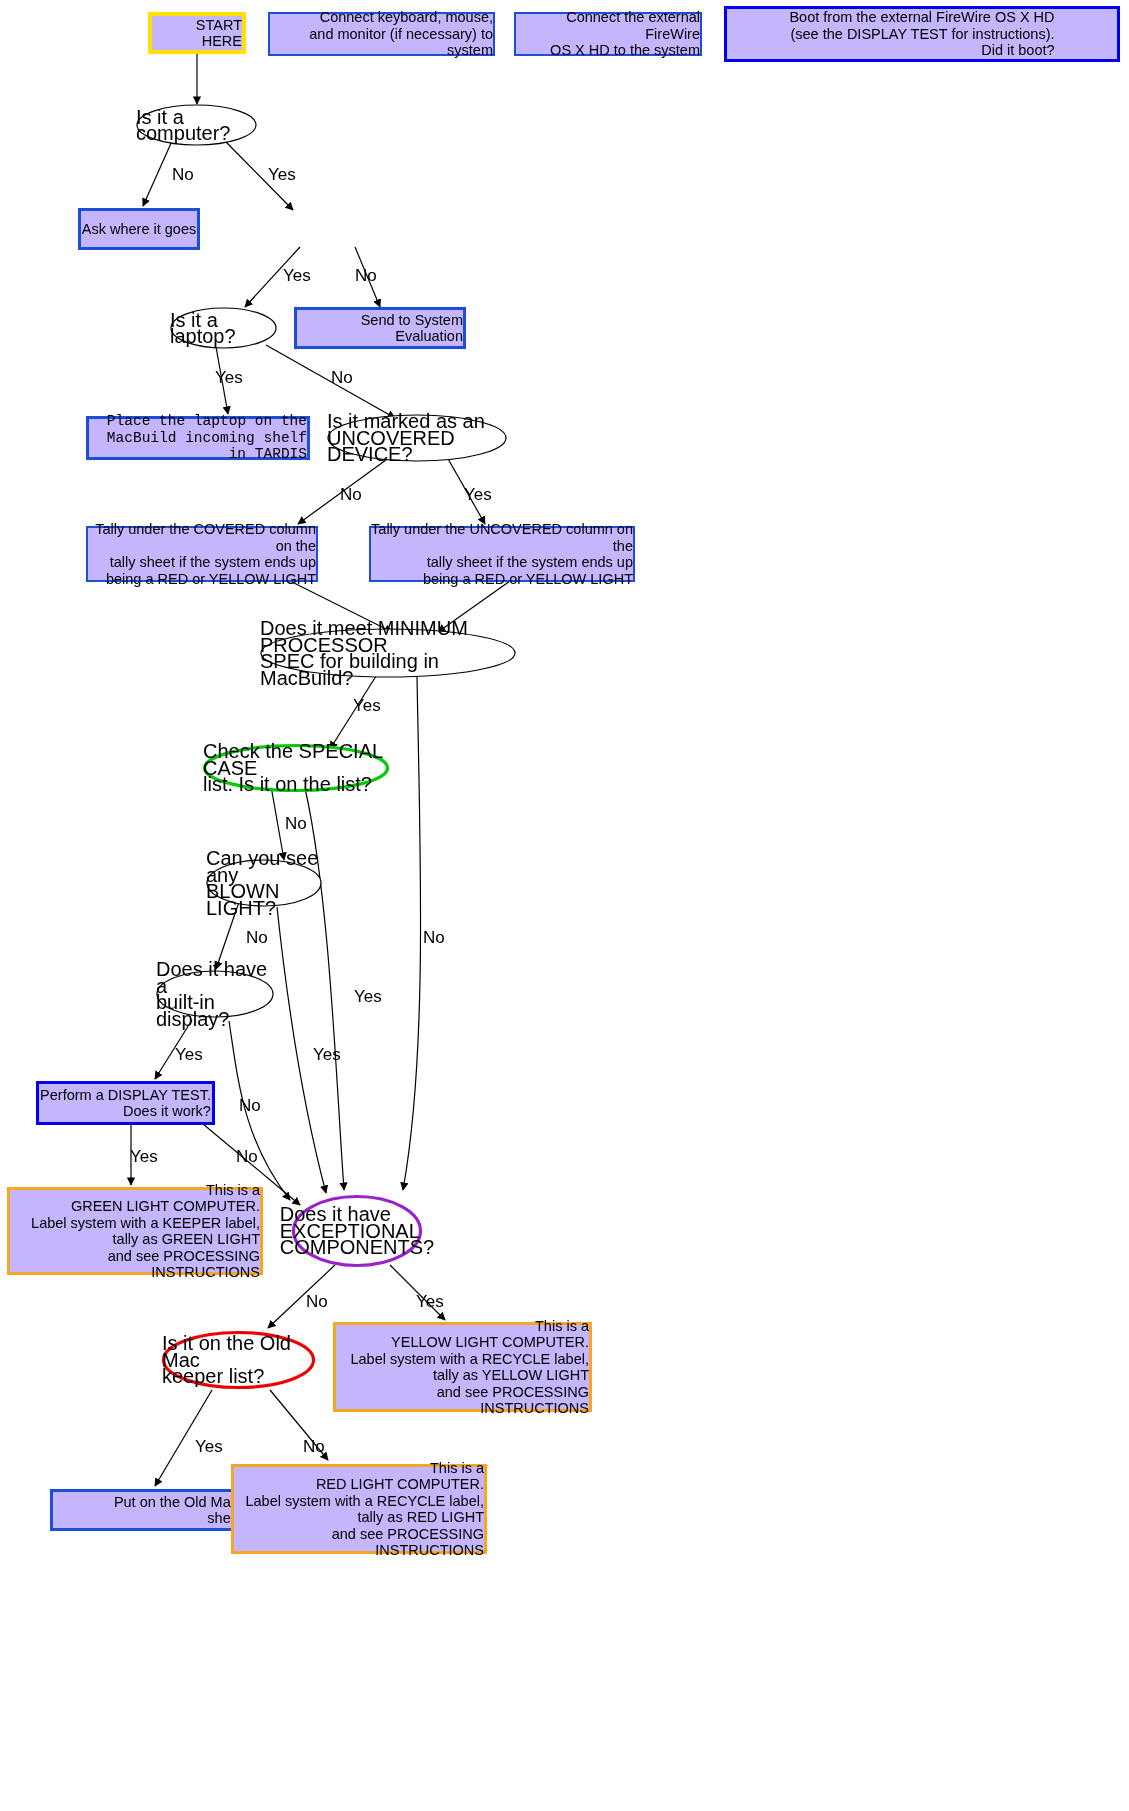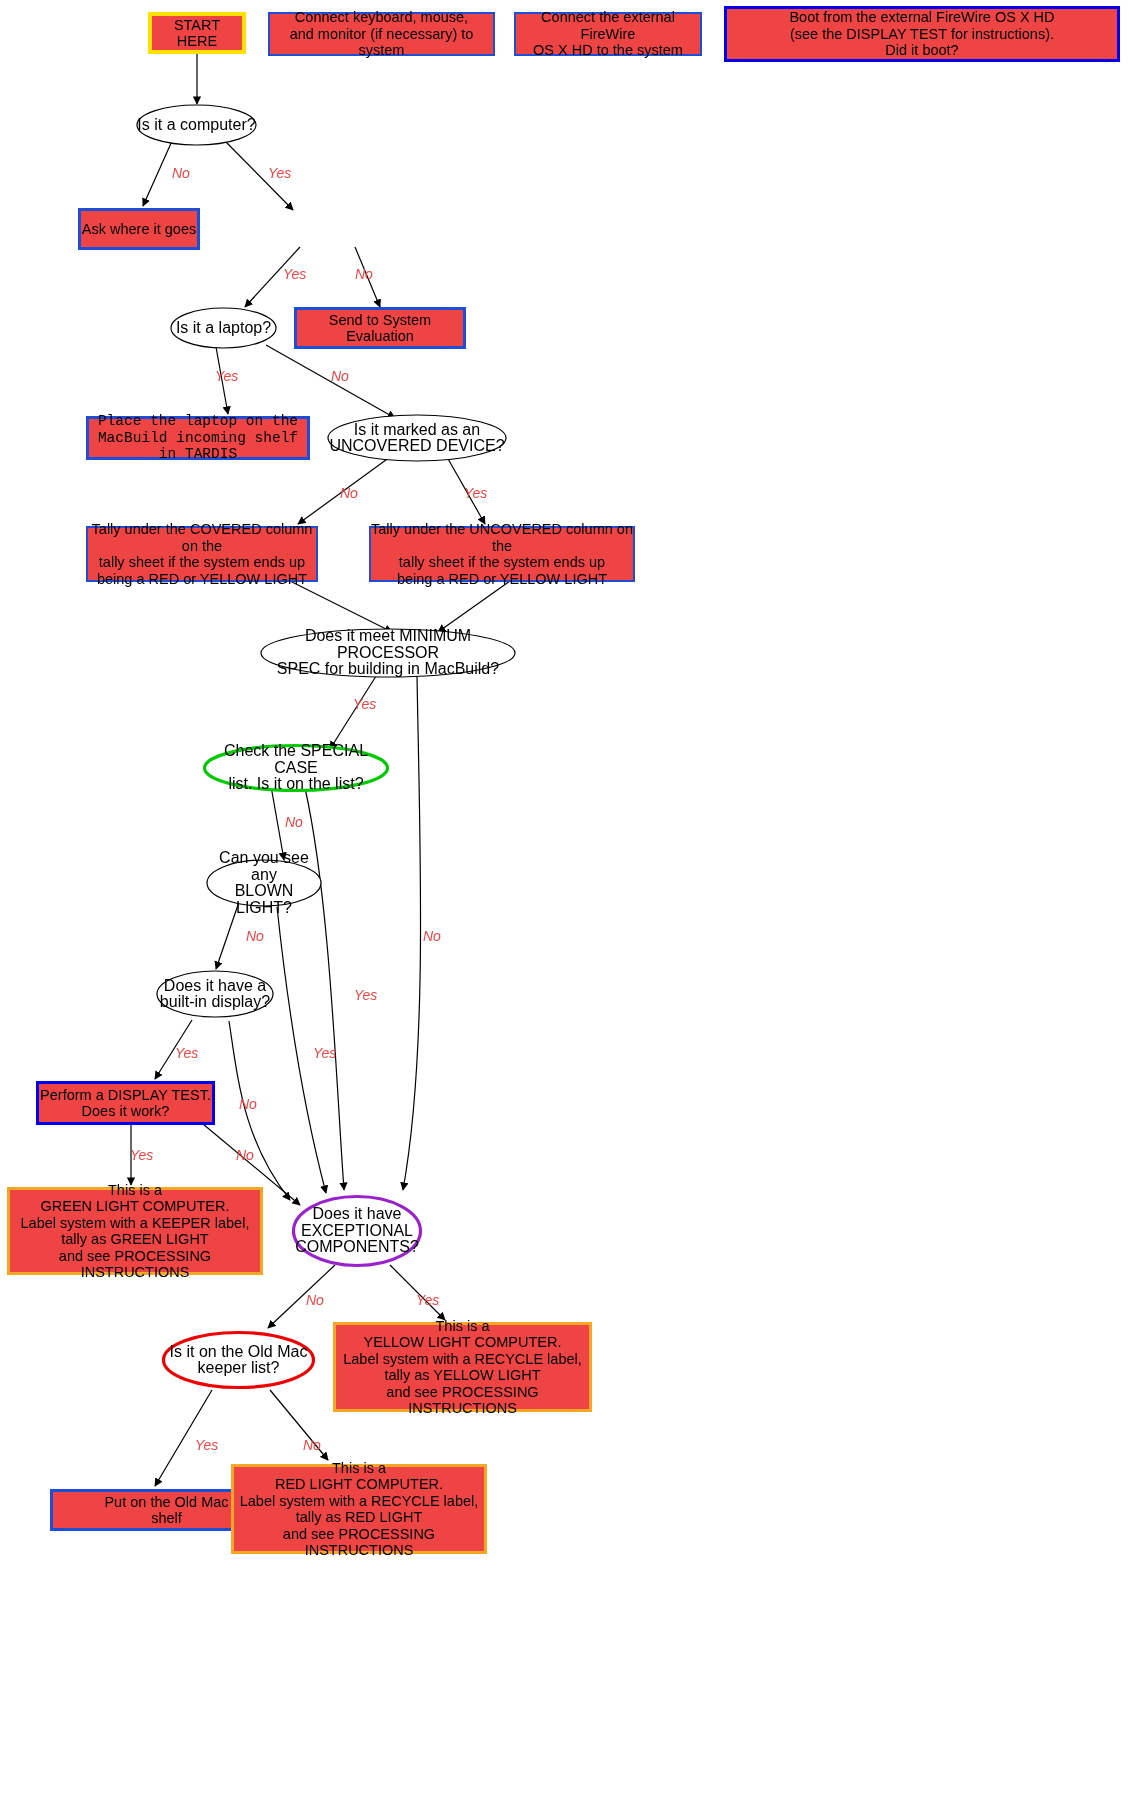--- a/index.html
+++ b/index.html
@@ -20,22 +20,22 @@
     width: 1129px;
     height: 1811px;
     overflow: visible;
   }
   .node {
     position: absolute;
     box-sizing: border-box;
     display: flex;
     align-items: center;
     justify-content: center;
-    text-align: center;
-    background: #ef4444;
+    text-align: right;
+    background: #c4b5fd;
     color: #000000;
     font-size: 14.5px;
     line-height: 16.5px;
     white-space: pre-line;
     z-index: 3;
   }
   .box {
     border: 2px solid #1d4ed8;
   }
   .box.thick { border-width: 3px; }
@@ -52,33 +52,31 @@
     overflow: visible;
   }
   .ellipse-label {
     position: absolute;
     left: 0; top: 0;
     width: 100%;
     height: 100%;
     display: flex;
     align-items: center;
     justify-content: center;
-    text-align: center;
-    font-size: 16px;
+    font-size: 20px;
     line-height: 16.5px;
     white-space: pre-line;
     color: #000;
   }
   .edge-label {
     position: absolute;
-    font-size: 14px;
-    color: #ef4444;
+    font-size: 17px;
+    color: #000000;
     z-index: 4;
     white-space: nowrap;
-    font-style: italic;
   }
 </style>
 </head>
 <body>
 
 <div id="canvas">
 
   <svg class="edges" viewBox="0 0 1129 1811">
     <defs>
       <marker id="arrow" viewBox="0 0 10 10" refX="9" refY="5" markerWidth="7" markerHeight="7" orient="auto-start-reverse">

